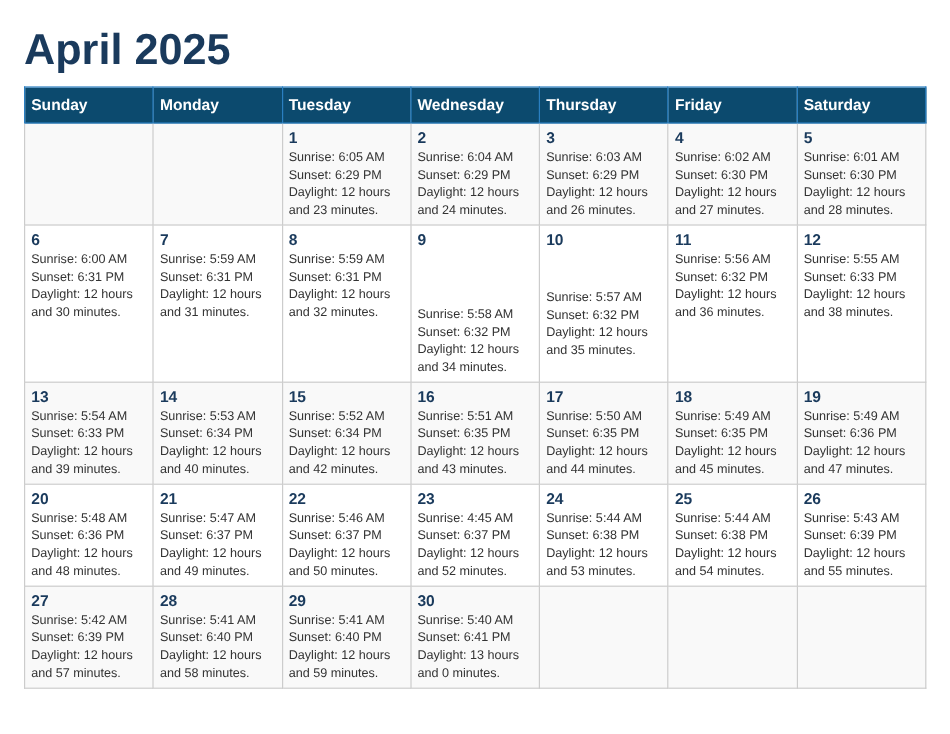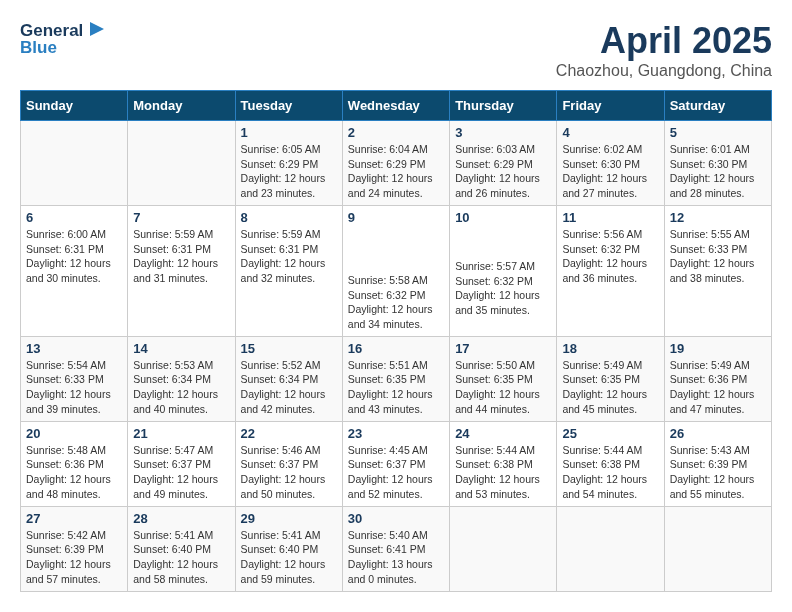--- a/index.html
+++ b/index.html
@@ -73,34 +73,22 @@
       line-height: 1.4;
     }
     .empty-cell {
       background-color: inherit;
     }
   </style>
 </head>
 <body>
 
 <div class="header">
-  <div class="logo">
-  <div style="display:flex;flex-direction:column;align-items:flex-start;">
-    <div style="display:flex;align-items:center;gap:3px;">
-      <span style="font-size:17px;font-weight:bold;color:#1a3a5c;">General</span>
-      <svg width="22" height="22" viewBox="0 0 22 22">
-        <polygon points="4,2 18,9 4,16" fill="#2a7fc1"></polygon>
-      </svg>
-    </div>
-    <span style="font-size:17px;font-weight:bold;color:#2a7fc1;margin-top:-4px;">Blue</span>
-  </div>
-</div>
   <div class="title-block">
     <div class="main-title">April 2025</div>
-    <div class="subtitle">Chaozhou, Guangdong, China</div>
   </div>
 </div>
 
 <table>
   <thead>
     <tr>
     <th>Sunday</th>
         <th>Monday</th>
         <th>Tuesday</th>
         <th>Wednesday</th>

